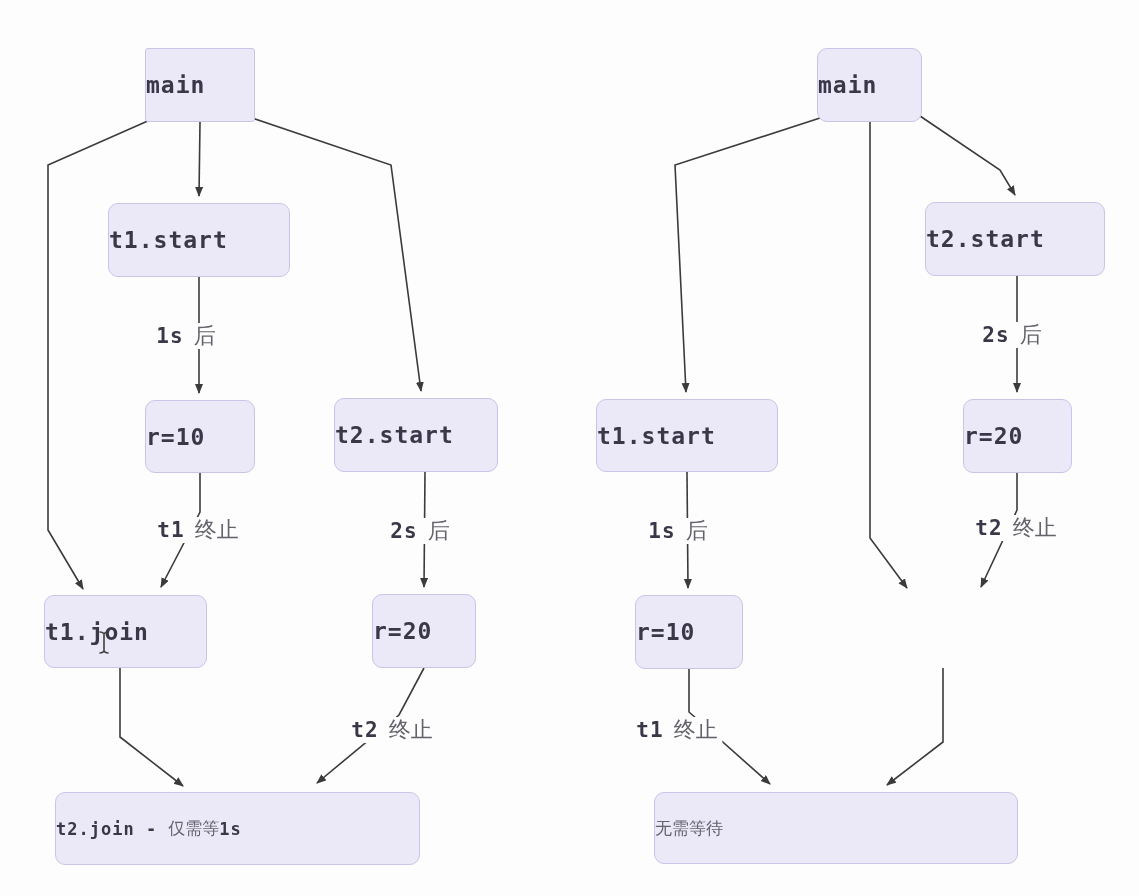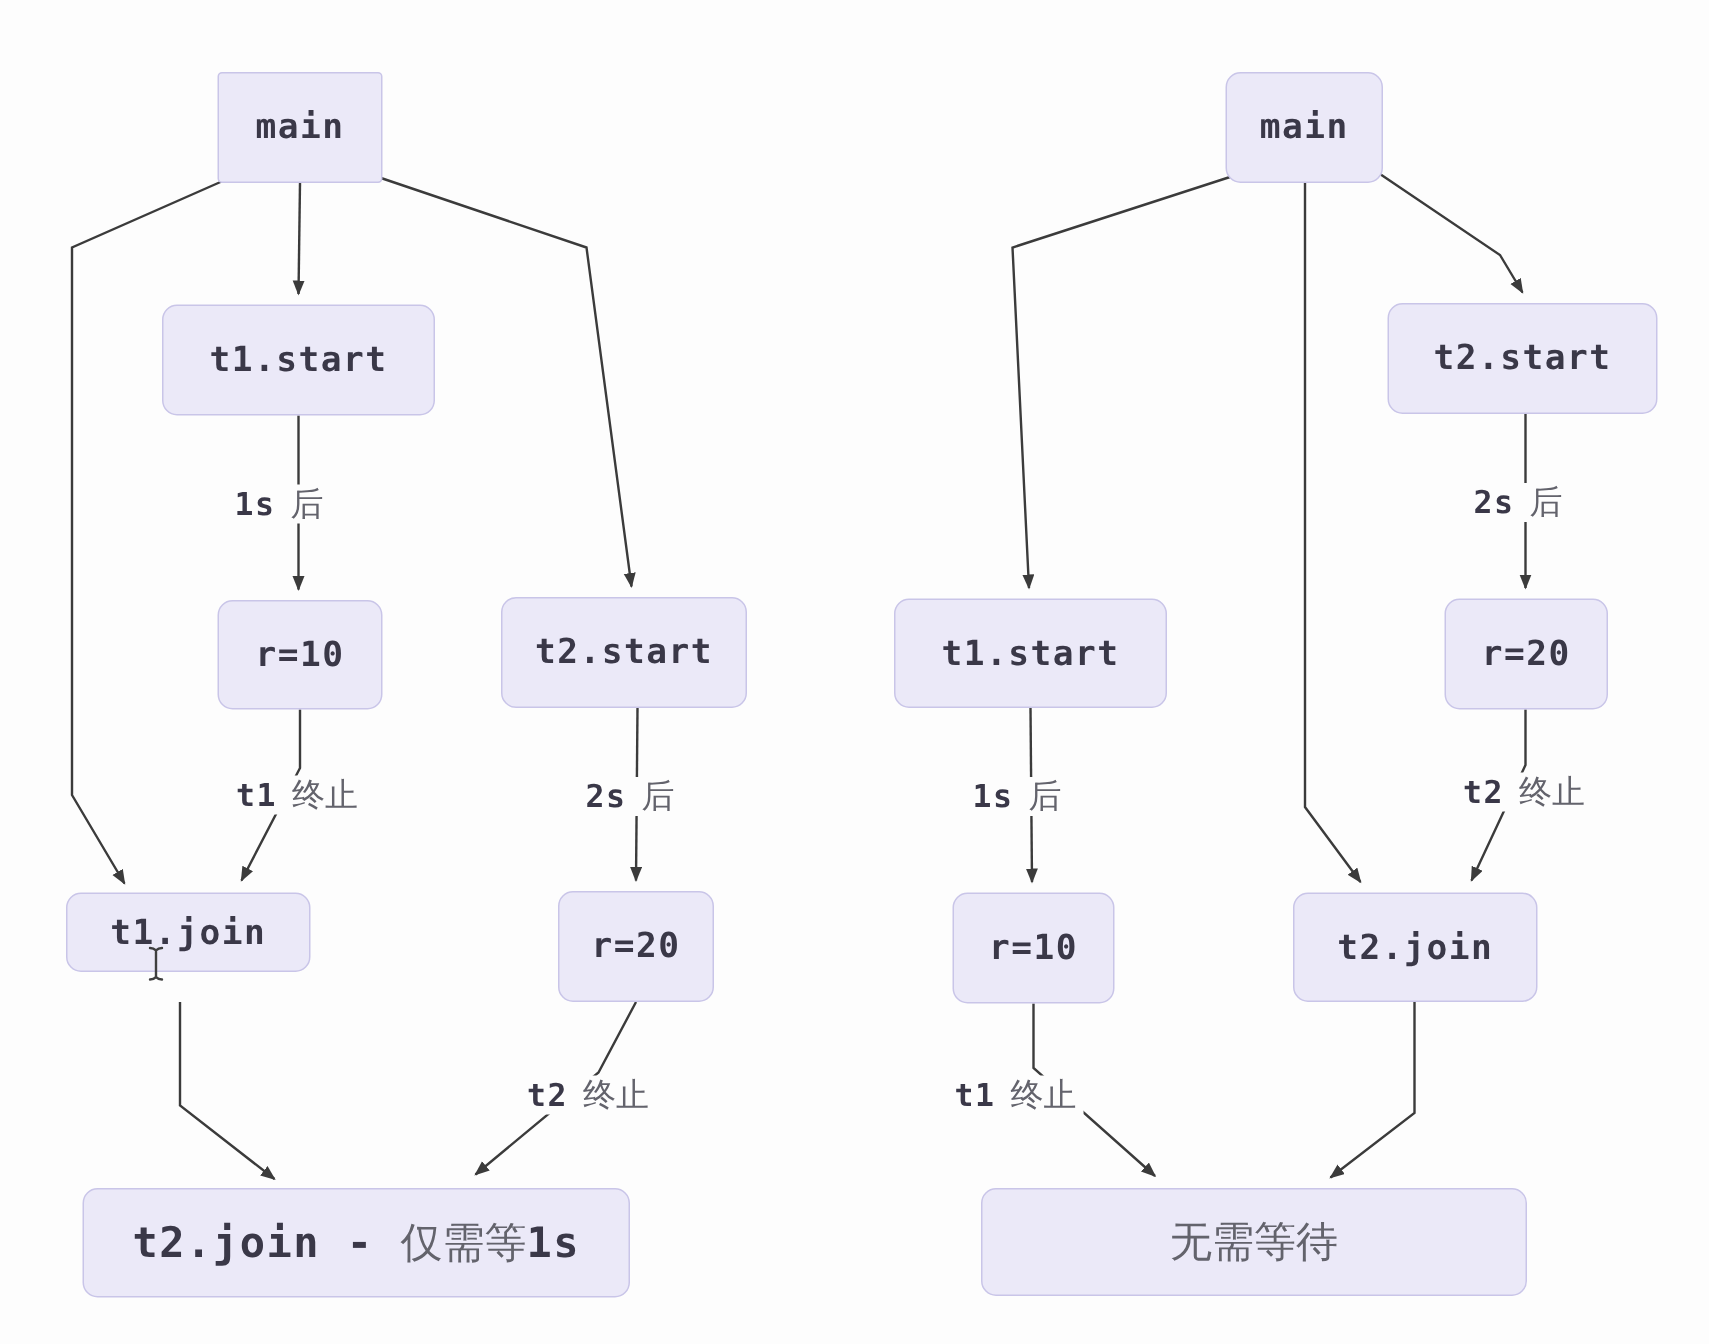--- a/index.html
+++ b/index.html
@@ -13,33 +13,33 @@
   html,body{margin:0;padding:0;background:var(--bg);}
   .canvas{
     position:relative;width:1139px;height:896px;background:var(--bg);
     overflow:hidden;font-family:"DejaVu Sans Mono","Liberation Mono",monospace;
   }
   .edges{position:absolute;left:0;top:0;width:1139px;height:896px;}
   .edges polyline{fill:none;stroke:var(--edge);stroke-width:1.6px;}
   .node{
     position:absolute;box-sizing:border-box;
     background:var(--node-fill);border:1.5px solid var(--node-border);
-    border-radius:10px;display:flex;align-items:center;justify-content:center;
+    border-radius:10px;display:flex;align-items:center;
   }
   .node.sharp{border-radius:3px;}
   .code{
     font-family:"DejaVu Sans Mono","Liberation Mono",monospace;
     font-weight:600;color:var(--code-text);font-size:23px;letter-spacing:1px;
     white-space:pre;
   }
   .zh{
     font-family:"Liberation Serif","DejaVu Serif",serif;
     font-weight:400;color:var(--zh-text);font-size:23px;white-space:pre;
   }
-  .node.result .code,.node.result .zh{font-size:28px;}
+  .node.result .code,.node.result .zh{font-size:17px;}
   .elabel{
     position:absolute;transform:translate(-50%,-50%);
     background:var(--bg);padding:2px 5px;display:flex;align-items:center;gap:10px;
     white-space:nowrap;line-height:1;
   }
   .elabel .code{font-size:21px;}
   .elabel .zh{font-size:22px;}
   .cursor{position:absolute;}
 </style>
 </head>
@@ -78,21 +78,21 @@
   </div>
   <div class="node" style="left:108px;top:203px;width:182px;height:74px">
     <span class="code">t1.start</span>
   </div>
   <div class="node" style="left:145px;top:400px;width:110px;height:73px">
     <span class="code">r=10</span>
   </div>
   <div class="node" style="left:334px;top:398px;width:164px;height:74px">
     <span class="code">t2.start</span>
   </div>
-  <div class="node" style="left:44px;top:595px;width:163px;height:53px">
+  <div class="node" style="left:44px;top:595px;width:163px;height:73px">
     <span class="code">t1.join</span>
   </div>
   <div class="node" style="left:372px;top:594px;width:104px;height:74px">
     <span class="code">r=20</span>
   </div>
   <div class="node result" style="left:55px;top:792px;width:365px;height:73px">
     <span class="code">t2.join - </span>
       <span class="zh">仅需等</span>
       <span class="code">1s</span>
   </div>
@@ -122,23 +122,20 @@
   </div>
   <div class="node" style="left:963px;top:399px;width:109px;height:74px">
     <span class="code">r=20</span>
   </div>
   <div class="node" style="left:596px;top:399px;width:182px;height:73px">
     <span class="code">t1.start</span>
   </div>
   <div class="node" style="left:635px;top:595px;width:108px;height:74px">
     <span class="code">r=10</span>
   </div>
-  <div class="node" style="left:862px;top:595px;width:163px;height:73px">
-    <span class="code">t2.join</span>
-  </div>
   <div class="node result" style="left:654px;top:792px;width:364px;height:72px">
       <span class="zh">无需等待</span>
   </div>
 
   <div class="elabel" style="left:1012px;top:335px">
     <span class="code">2s</span>
       <span class="zh">后</span>
   </div>
   <div class="elabel" style="left:1016px;top:528px">
     <span class="code">t2</span>

